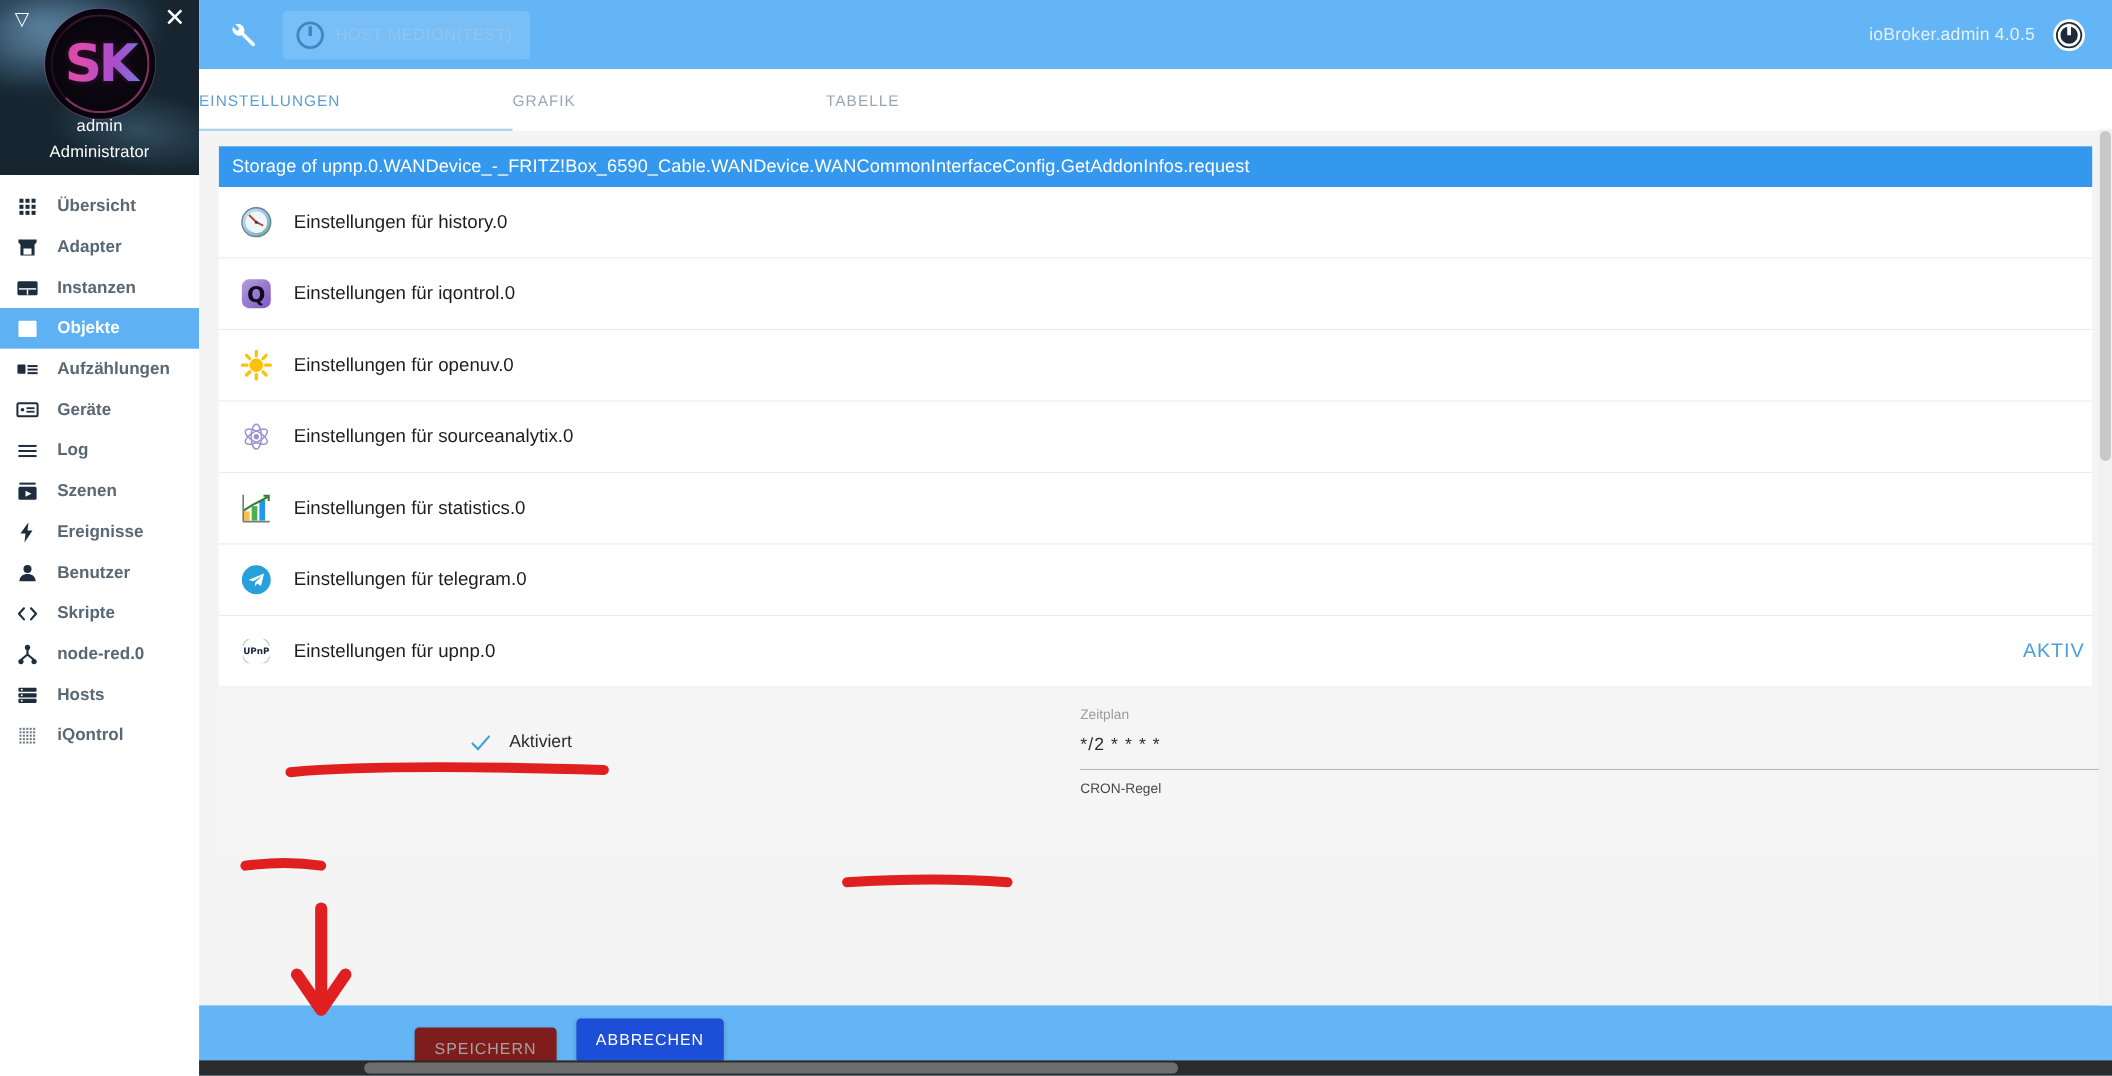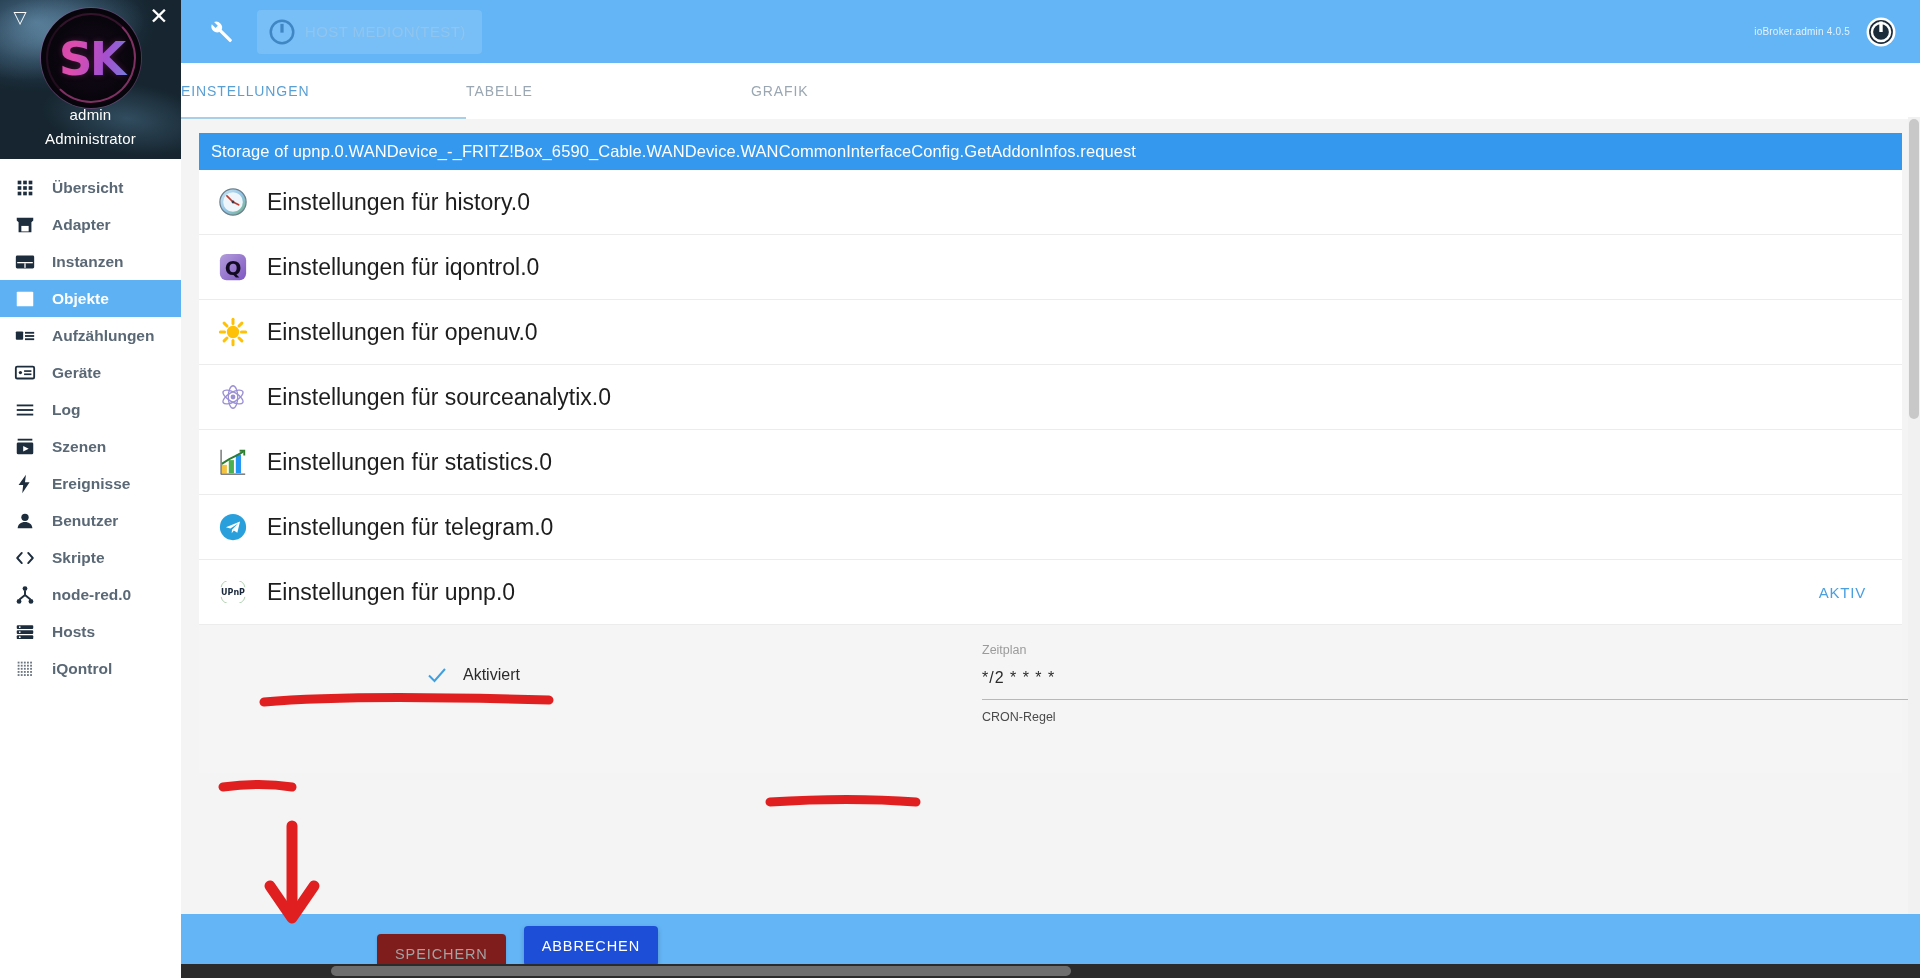--- a/index.html
+++ b/index.html
@@ -92,21 +92,21 @@
   }
   .wrench { width:46px; height:46px; display:flex; align-items:center; justify-content:center; color:#fff; }
   .host-btn {
     margin-left: 14px; height: 44px; min-width: 182px; border-radius:4px;
     background: rgba(255,255,255,.13);
     display:flex; align-items:center; padding: 0 16px 0 10px; cursor:pointer;
   }
   .host-btn .pw { width:30px; height:30px; flex:0 0 30px; color:#3f87c4; margin-right:8px; }
   .host-btn .ht { color:#8fc5ee; font-size:15px; letter-spacing:.4px; white-space:nowrap; }
   .top-spacer { flex:1; }
-  .ver { color:#e3f1fc; font-size:10px; margin-right:14px; letter-spacing:.2px; }
+  .ver { color:#e3f1fc; font-size:16px; margin-right:14px; letter-spacing:.2px; }
   .iob-logo { width:34px; height:34px; color:#fff; }
 
   .tabs {
     height: 56px; flex:0 0 56px; background:#fff; display:flex;
     box-shadow: 0 1px 0 rgba(0,0,0,.07);
   }
   .tab {
     width: 285px; display:flex; align-items:center; justify-content:flex-start;
     font-size: 14px; letter-spacing:.9px; color:#9aa7b2; cursor:pointer; position:relative;
   }
@@ -127,24 +127,24 @@
   }
   .rows { background:#fff; }
   .row {
     height: 65px; display:flex; align-items:center; padding-left: 18px;
     border-bottom:1px solid #ececec; cursor:pointer; position:relative;
   }
   .row .ricon {
     width:32px; height:32px; flex:0 0 32px; margin-right:18px;
     display:flex; align-items:center; justify-content:center;
   }
-  .row .rtext { font-size:23px; color:#1d1d1d; }
+  .row .rtext { font-size:17px; color:#1d1d1d; }
   .row .aktiv {
-    position:absolute; right:36px; top:50%; transform:translateY(-50%);
-    color:#4a9fe0; font-size:15px; letter-spacing:.8px;
+    position:absolute; right:7px; top:50%; transform:translateY(-50%);
+    color:#4a9fe0; font-size:18px; letter-spacing:.8px;
   }
 
   
   .expanded {
     background:#f5f5f5; height: 148px; position:relative; padding: 28px 0 0 0;
   }
   .chk-wrap { position:absolute; left:226px; top:38px; display:flex; align-items:center; cursor:pointer; }
   .chk { width:24px; height:24px; color:#3f9fe0; margin-right:14px; }
   .chk-label { font-size:16px; color:#2b2b2b; }
   .field {
@@ -402,24 +402,24 @@
           <line x1="12" y1="4.6" x2="12" y2="12" stroke="#fff" stroke-width="2.4"></line>
         </svg>
       </div>
     </div>
 
     <div class="tabs" id="tab-bar">
         <div class="tab active">
           <span>EINSTELLUNGEN</span>
         </div>
         <div class="tab">
+          <span>GRAFIK</span>
+        </div>
+        <div class="tab">
           <span>TABELLE</span>
-        </div>
-        <div class="tab">
-          <span>GRAFIK</span>
         </div>
       </div>
 
     <div class="content">
       <div class="panel">
         <div class="storage-bar">
           <span>Storage of upnp.0.WANDevice_-_FRITZ!Box_6590_Cable.WANDevice.WANCommonInterfaceConfig.GetAddonInfos.request</span>
         </div>
         <div class="rows" id="rows-host">
             <div class="row">

